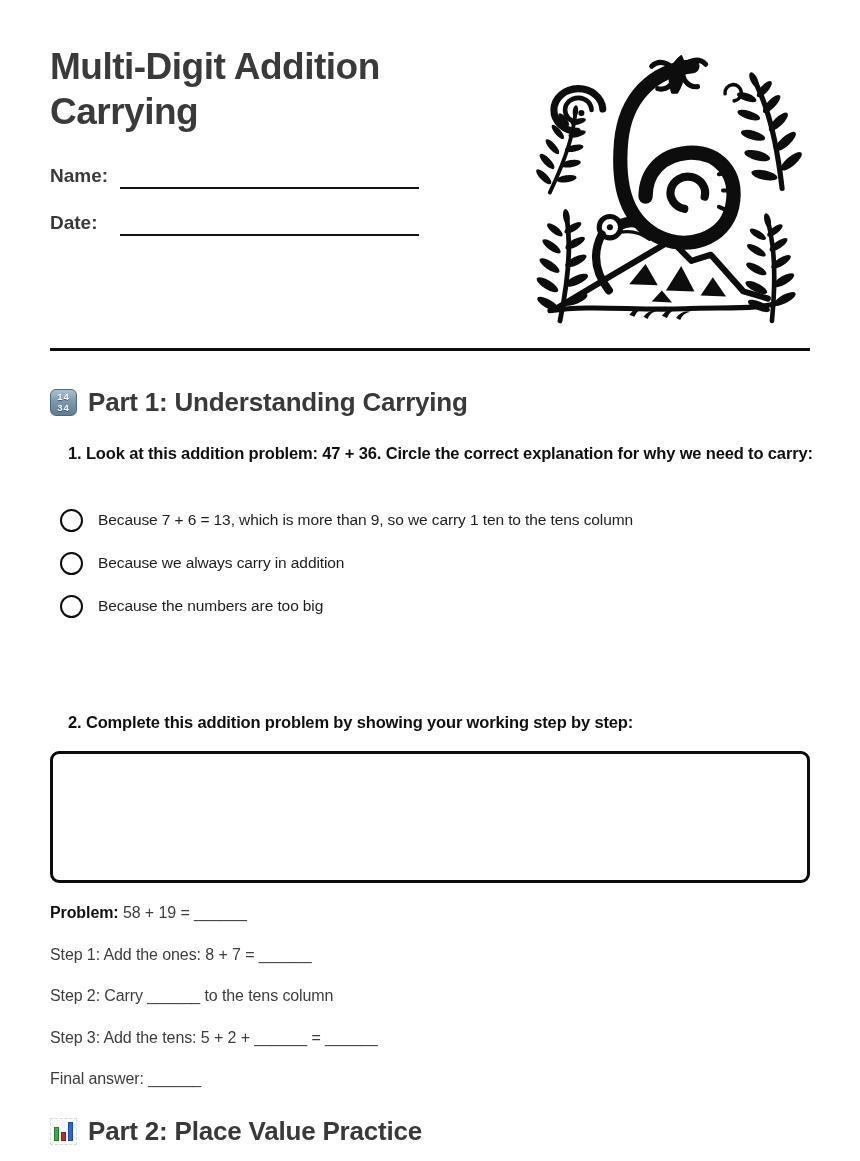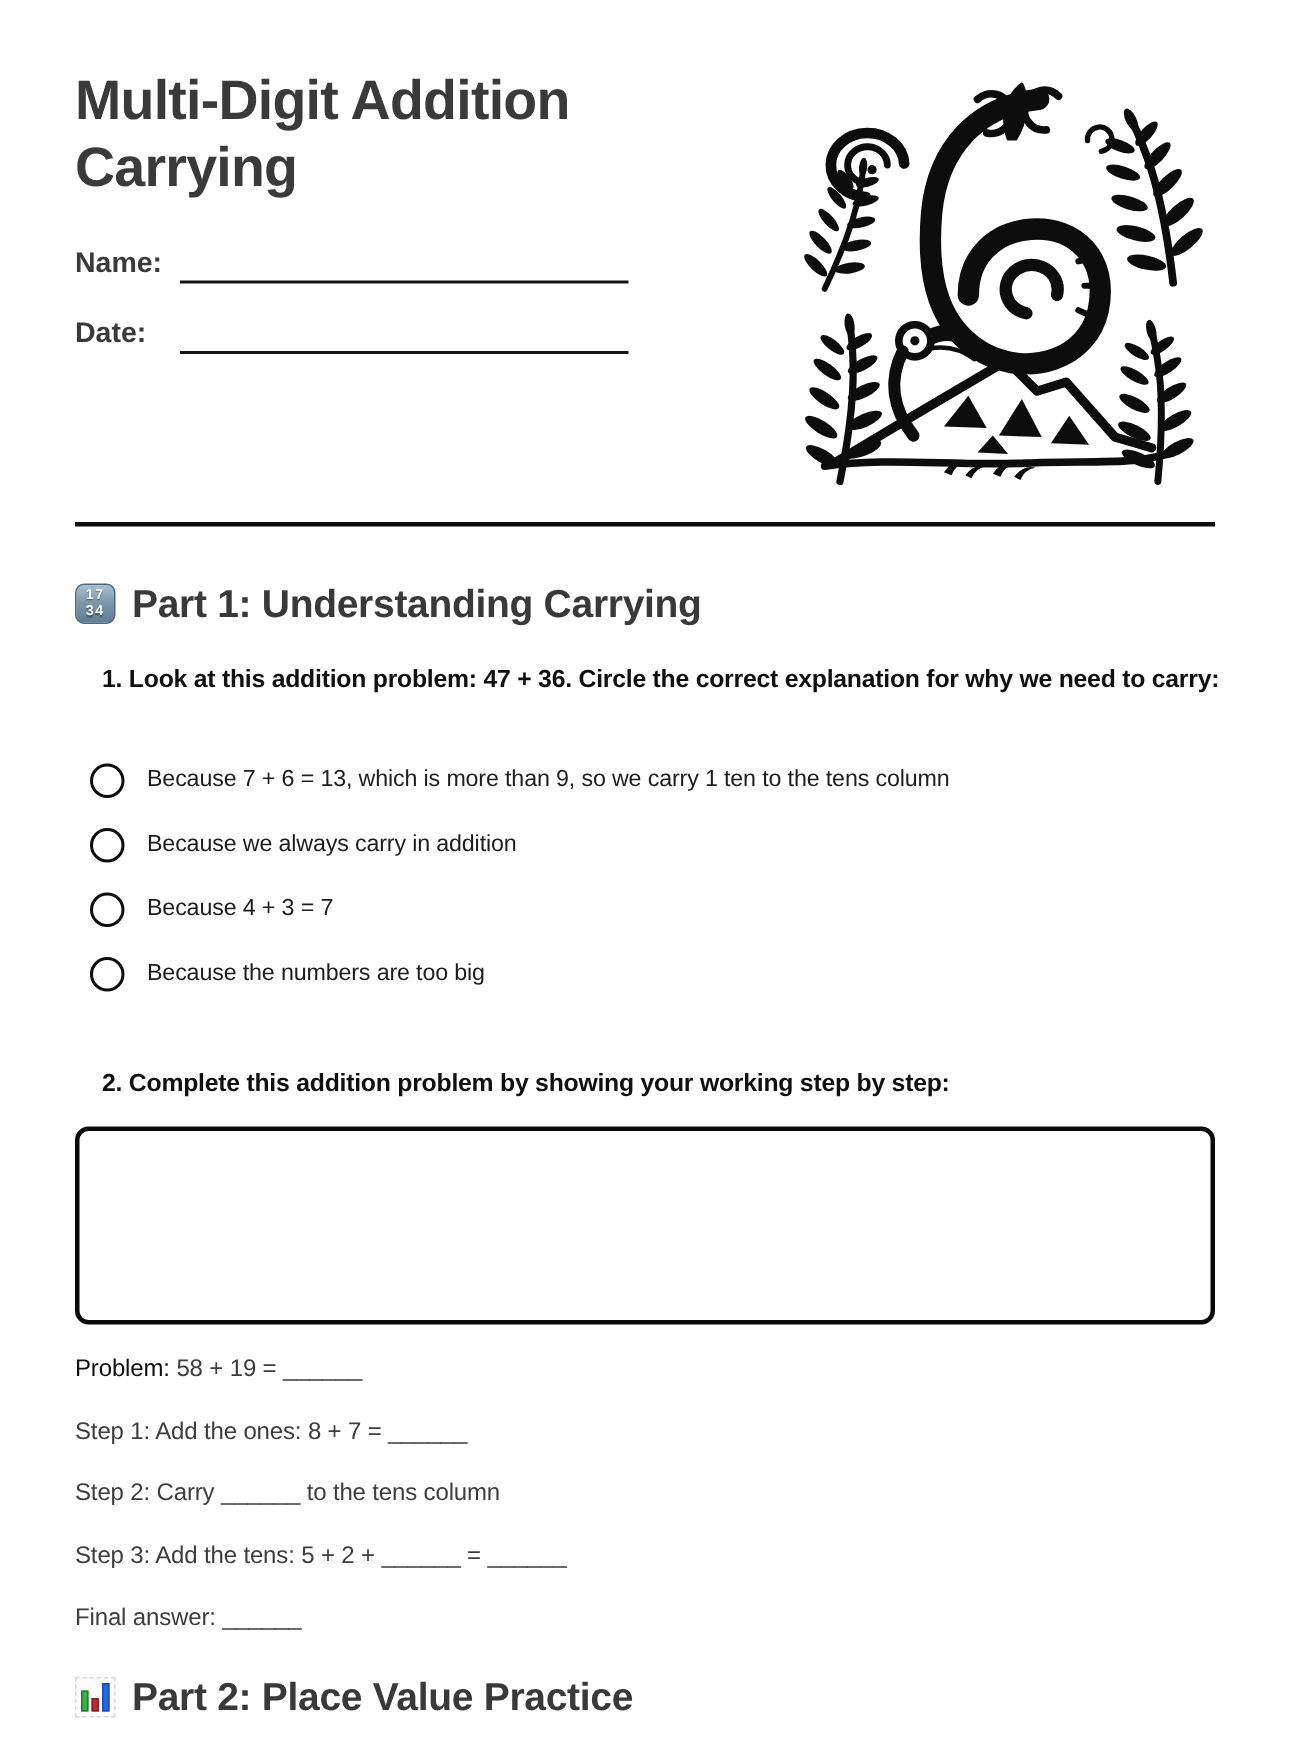--- a/index.html
+++ b/index.html
@@ -68,21 +68,21 @@
   }
   .option-label { font-size:15.5px; color:#1d1d1d; letter-spacing:-0.1px;text-align:center; }
 
   .workbox {
     left:50px; top:751px; width:760px; height:132px;
     border:3px solid #0b0b0b; border-radius:9px; background:#fff;
   }
 
   .statement { left:50px; font-size:16px; color:#3d3d3d; letter-spacing:-0.1px; }
   .problem-line { top:904px; }
-  .problem-label { font-weight:400; color:#0f0f0f; }
+  .problem-label { font-weight:700; color:#0f0f0f; }
   .step1 { top:946px; }
   .step2 { top:987px; }
   .step3 { top:1029px; }
   .final { top:1070px; }
 </style>
 </head>
 <body>
 
 <h1 class="abs page-title">Multi-Digit Addition Carrying</h1>
 
@@ -152,43 +152,39 @@
   <use href="#fern" transform="translate(18,136) rotate(16) scale(1.1)"></use>
   <use href="#fern" transform="translate(246,132) rotate(-16) scale(1.45)"></use>
   <use href="#fern" transform="translate(28,262) rotate(2) scale(1.35)"></use>
   <use href="#fern" transform="translate(236,262) rotate(-4) scale(1.3)"></use>
 </svg>
 
 <div class="abs divider"></div>
 
 <div class="abs section-head part1">
   <span class="icon-numpad">
-    <span>17</span>
+    <span>14</span>
     <span>34</span>
   </span>
   <span class="section-title">Part 1: Understanding Carrying</span>
 </div>
 
 <div class="abs question q1">1. Look at this addition problem: 47 + 36. Circle the correct explanation for why we need to carry:</div>
 
 <div class="abs options">
   <div class="option-row">
     <span class="radio"></span>
     <span class="option-label">Because 7 + 6 = 13, which is more than 9, so we carry 1 ten to the tens column</span>
   </div>
   <div class="option-row">
     <span class="radio"></span>
     <span class="option-label">Because we always carry in addition</span>
   </div>
   <div class="option-row">
     <span class="radio"></span>
-    <span class="option-label">Because 4 + 3 = 7</span>
-  </div>
-  <div class="option-row">
-    <span class="radio"></span>
     <span class="option-label">Because the numbers are too big</span>
   </div>
 </div>
 
 <div class="abs question q2">2. Complete this addition problem by showing your working step by step:</div>
 
 <div class="abs workbox"></div>
 
 <p class="abs statement problem-line"><span class="problem-label">Problem:</span>&nbsp;<span>58 + 19 = ______</span></p>
 

